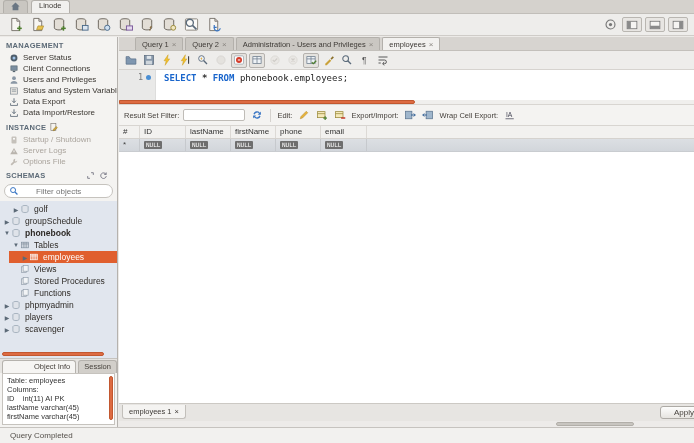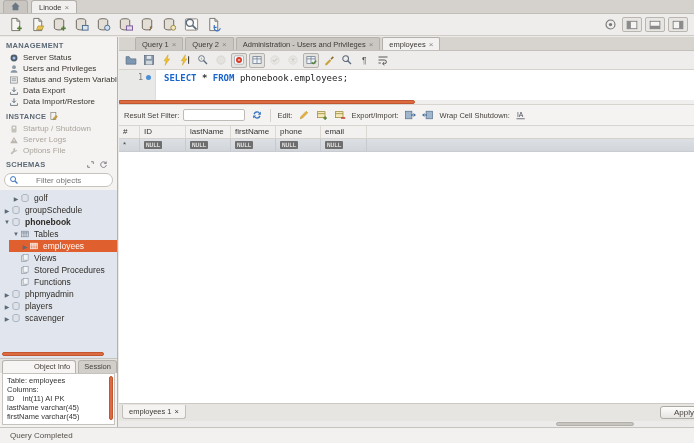--- a/index.html
+++ b/index.html
@@ -3,21 +3,21 @@
 <meta charset="utf-8">
 <style>
   * { box-sizing: border-box; margin: 0; padding: 0; }
   html,body { width:694px; height:443px; }
   body { font-family:"Liberation Sans",sans-serif; background:#b0aca7; }
   #root { position:relative; width:694px; height:443px; background:#eceae7; overflow:hidden; }
 
   
   .toptabs { position:absolute; top:0; left:0; right:0; height:14px; background:#d5d2cd; border-bottom:1px solid #c1beb9; display:flex; align-items:flex-end; }
   .wtab { height:13px; display:flex; align-items:center; gap:3px; padding:0 7px; font-size:7.5px; color:#3e3a36; background:#c9c6c1; border:1px solid #b3b0ab; border-bottom:none; border-radius:3px 3px 0 0; margin-left:3px; }
-  .wtab.active { background:#f1f0ee; }
+  .wtab.active { background:#f1f0ee;flex-direction:column; }
   .wtab .x { color:#8a8680; font-size:8px; }
 
   
   .maintb { position:absolute; top:14px; left:0; right:0; height:22px; background:#eeedeb; border-bottom:1px solid #cfccc8; display:flex; align-items:center; padding:0 6px; }
   .tbtn { width:18px; height:18px; display:inline-flex; align-items:center; justify-content:center; margin-right:4px; border-radius:2px; }
   .winctl { margin-left:auto; display:flex; align-items:center; gap:3px; }
   .winctl .tbtn { margin-right:0; }
   .panelbtn { border:1px solid #b9b6b1; background:#e8e6e3; border-radius:2px; width:20px; height:15px; display:inline-flex; align-items:center; justify-content:center; }
 
   
@@ -221,20 +221,29 @@
             <svg width="10" height="10" viewBox="0 0 16 16">
               <circle cx="8" cy="8" r="5.5" fill="#4e5d6b"></circle>
               <circle cx="8" cy="8" r="2.4" fill="#9fc3e8"></circle>
             </svg>
           </span>
           <span>Server Status</span>
         </div>
         <div class="sideitem">
           <span class="si">
             <svg width="10" height="10" viewBox="0 0 16 16">
+              <rect x="3" y="3" width="10" height="7" fill="#7b8ea0" stroke="#55646f"></rect>
+              <rect x="6" y="11" width="4" height="2" fill="#55646f"></rect>
+            </svg>
+          </span>
+          <span>Client Connections</span>
+        </div>
+        <div class="sideitem">
+          <span class="si">
+            <svg width="10" height="10" viewBox="0 0 16 16">
               <circle cx="8" cy="5" r="3" fill="#8a97a5"></circle>
               <path d="M2.5 14c0-3 2.5-4.5 5.5-4.5s5.5 1.5 5.5 4.5z" fill="#8a97a5"></path>
             </svg>
           </span>
           <span>Users and Privileges</span>
         </div>
         <div class="sideitem">
           <span class="si">
             <svg width="10" height="10" viewBox="0 0 16 16">
               <rect x="2.5" y="3" width="11" height="10" fill="#e8e6e2" stroke="#77828c"></rect>
@@ -628,21 +637,21 @@
               <path d="M9.5 8h5.5m0 0-2-2m2 2-2 2" stroke="#2e5d92" fill="none" stroke-width="1.3"></path>
             </svg>
           </span>
           <span class="rbtn">
             <svg width="12" height="12" viewBox="0 0 16 16">
               <rect x="5.5" y="3" width="8.5" height="10" fill="#9fb6cc" stroke="#5c7590"></rect>
               <path d="M6.5 8H1m0 0 2-2M1 8l2 2" stroke="#2e5d92" fill="none" stroke-width="1.3"></path>
             </svg>
           </span>
         </span>
-      <span>Wrap Cell Shutdown:</span>
+      <span>Wrap Cell Export:</span>
       <span class="rbtn" id="rt-wrap-icon">
           <svg width="12" height="12" viewBox="0 0 16 16">
             <text x="2.5" y="11" font-size="9" fill="#445">IA</text>
             <line x1="2" y1="13" x2="13" y2="13" stroke="#445"></line>
           </svg>
         </span>
     </div>
 
     <div class="grid">
       <div class="ghead" id="grid-head">

